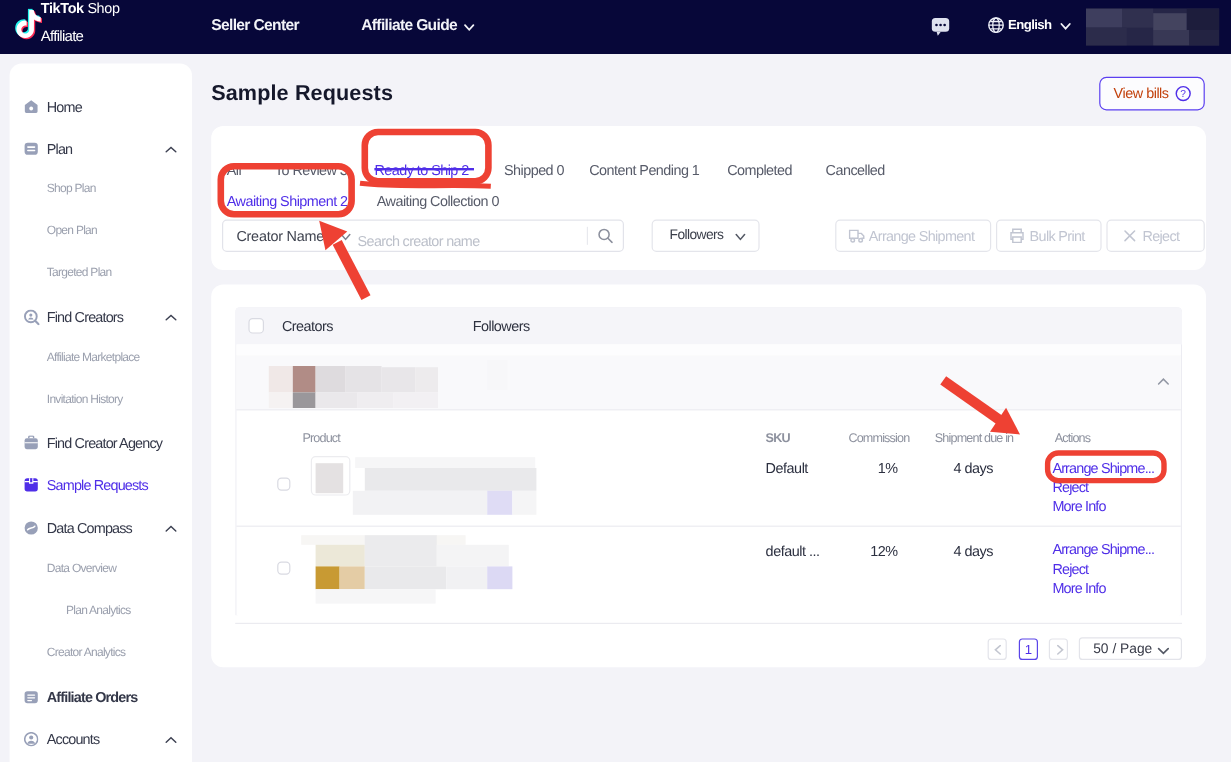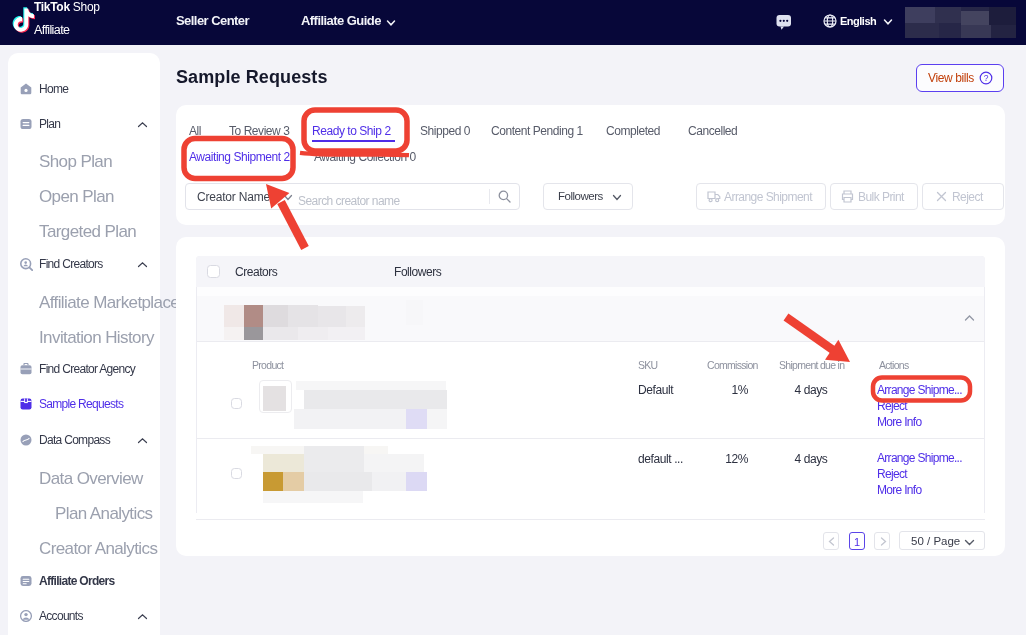--- a/index.html
+++ b/index.html
@@ -3,23 +3,23 @@
 <meta charset="utf-8">
 <style>
   * { margin:0; padding:0; box-sizing:border-box; }
   html,body { width:1026px; height:635px; overflow:hidden; }
   body { font-family:"Liberation Sans", sans-serif; background:#f3f3f8; position:relative; }
   .abs { position:absolute; }
   .topbar { left:0; top:0; width:1026px; height:45px; background:#070739; }
   .navtxt { color:#f2f3f8; font-size:13px; letter-spacing:-0.55px; font-weight:bold; }
   .sidebar { left:8px; top:53px; width:152px; height:582px; background:#ffffff; border-radius:10px 10px 0 0; }
   .sitem { position:absolute; left:39px; font-size:12px; letter-spacing:-0.7px; color:#343849; white-space:nowrap; }
-  .ssub  { position:absolute; left:39px; font-size:17px; letter-spacing:-0.6px; color:#9ba0ae; white-space:nowrap; }
+  .ssub  { position:absolute; left:39px; font-size:10px; letter-spacing:-0.6px; color:#9ba0ae; white-space:nowrap; }
   .card { background:#fff; border-radius:10px; position:absolute; }
-  .tab { position:absolute; font-size:12px; letter-spacing:-0.45px; color:#575b69; white-space:nowrap; }
+  .tab { position:absolute; font-size:12px; letter-spacing:-0.45px; color:#575b69; white-space:nowrap;margin-top:11px; }
   .tabactive { color:#4f2ee8; }
   .lbl { position:absolute; font-size:10.5px; letter-spacing:-0.7px; color:#8d919e; white-space:nowrap; }
   .val { position:absolute; font-size:12px; letter-spacing:-0.4px; color:#2c3040; white-space:nowrap; }
   .lnk { position:absolute; font-size:12px; letter-spacing:-0.7px; color:#4f2ee8; white-space:nowrap; }
   .btn { position:absolute; height:27px; border:1px solid #e4e5eb; border-radius:4px; background:#fff; }
   .btntxt { color:#c1c5d1; font-size:12px; letter-spacing:-0.55px; }
   .chk { position:absolute; width:12px; height:12px; border:1px solid #d9dae2; border-radius:3.5px; background:#fff; }
 </style>
 </head>
 <body>
@@ -225,21 +225,21 @@
   <div class="abs" style="left:298px;top:327px;width:30px;height:13px;background:#efedf0;"></div>
   <div class="abs" style="left:328px;top:327px;width:37px;height:13px;background:#f2f0f3;"></div>
   <div class="abs" style="left:406px;top:300px;width:17px;height:25px;background:#f7f7f9;"></div>
 </div>
 <svg class="abs" style="left:964px;top:314px;" width="11" height="9" viewBox="0 0 11 9">
     <path d="M1.5 6 L5.5 2 L9.5 6" stroke="#9297a4" stroke-width="1.3" fill="none" stroke-linecap="round"></path>
   </svg>
 <div class="abs" style="left:197px;top:341px;width:787px;height:1px;background:#ebebf0;"></div>
 
 <div class="lbl" style="left:252px;top:359px;">Product</div>
-<div class="lbl" style="left:638px;top:359px;">SKU</div>
+<div class="lbl" style="left:638px;top:359px;font-weight:bold;">SKU</div>
 <div class="lbl" style="left:707px;top:359px;">Commission</div>
 <div class="lbl" style="left:779px;top:359px;">Shipment due in</div>
 <div class="lbl" style="left:879px;top:359px;">Actions</div>
 
 <div class="chk" style="left:231px;top:398px;width:11px;height:11px;"></div>
 <div id="row1blur">
   <div class="abs" style="left:259px;top:380px;width:33px;height:33px;background:#fff;border:1px solid #ececef;border-radius:4px;"></div>
   <div class="abs" style="left:263px;top:386px;width:23px;height:25px;background:#e4e1e2;"></div>
   <div class="abs" style="left:296px;top:381px;width:150px;height:9px;background:#f6f6f7;"></div>
   <div class="abs" style="left:304px;top:390px;width:143px;height:19px;background:#e9e9eb;"></div>

